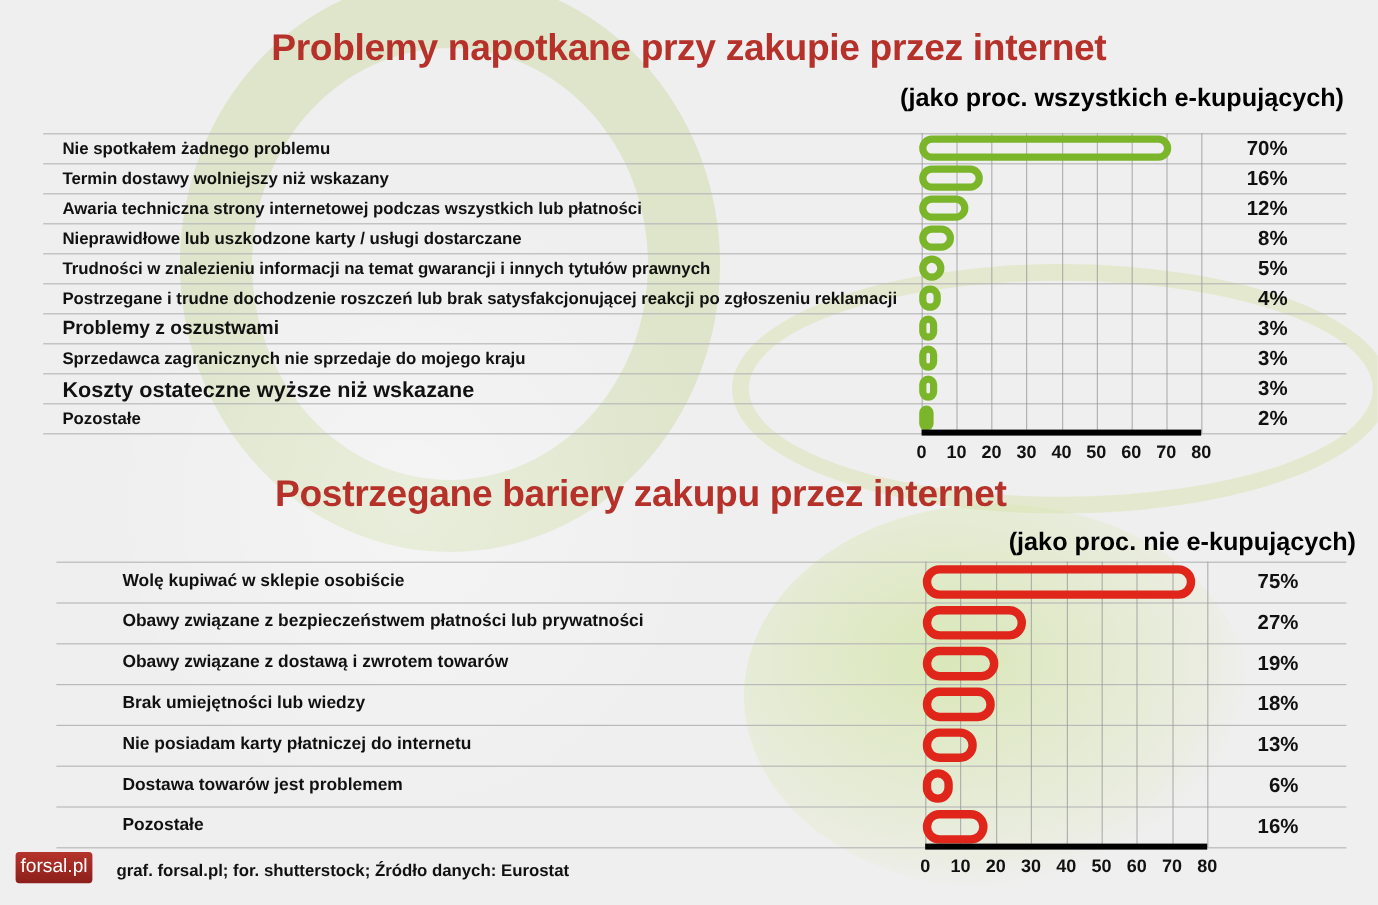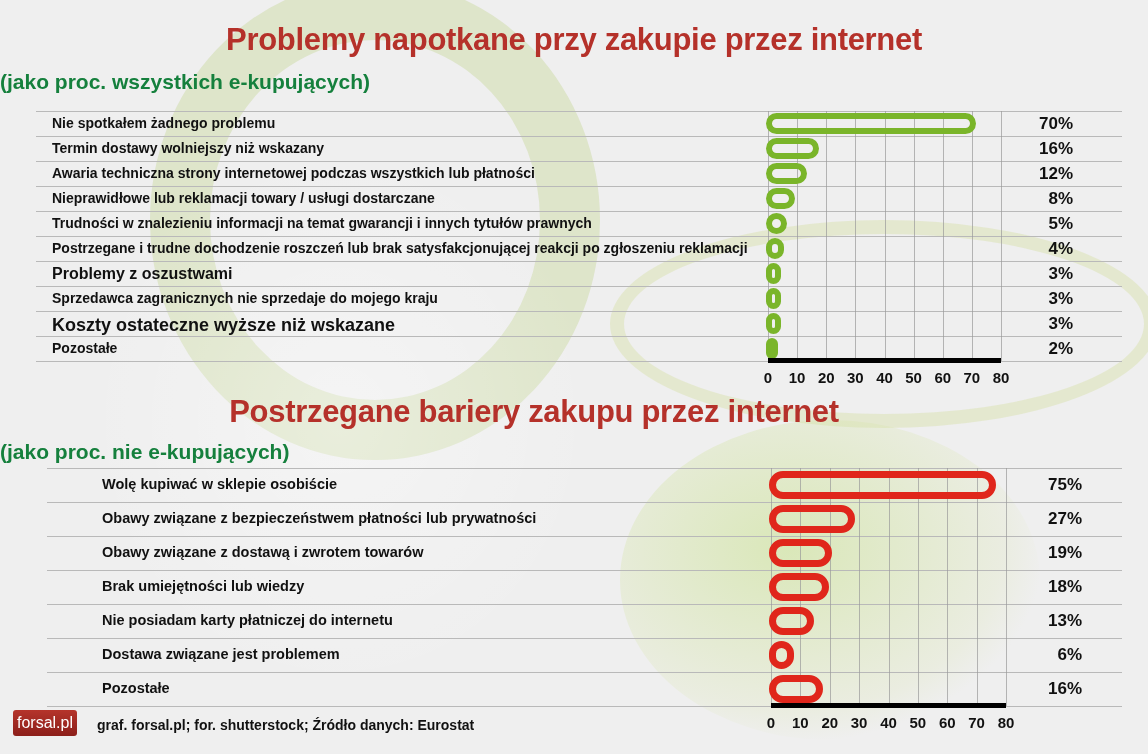--- a/index.html
+++ b/index.html
@@ -1,21 +1,21 @@
 <!DOCTYPE html>
 <html><head>
 <meta charset="utf-8">
 <style>
   html,body{margin:0;padding:0;}
   body{width:1148px;height:754px;position:relative;overflow:hidden;
     background:#efefef;font-family:"Liberation Sans","DejaVu Sans",sans-serif;}
   .bg{position:absolute;inset:0;overflow:hidden;pointer-events:none;}
   .blob{position:absolute;border-radius:50%;}
   .title{position:absolute;left:0;width:1148px;text-align:center;color:#b5312a;font-weight:bold;font-size:31px;letter-spacing:-0.3px;}
-  .subtitle{position:absolute;text-align:left;color:#15803d;font-weight:bold;font-size:21px;}
+  .subtitle{position:absolute;text-align:right;color:#000000;font-weight:bold;font-size:21px;}
   .row-line{position:absolute;height:1px;background:#b9b9b9;}
   .label{position:absolute;font-weight:bold;color:#111;white-space:nowrap;}
   .pct{position:absolute;font-weight:bold;color:#111;font-size:17px;text-align:right;width:60px;}
   .grid-v{position:absolute;width:1px;background:#9a9a9a;opacity:.7;}
   .axis{position:absolute;height:5px;background:#000;}
   .tick{position:absolute;font-weight:bold;font-size:15px;color:#111;width:30px;text-align:center;}
   .bar{position:absolute;box-sizing:border-box;border-radius:20px;background:transparent;}
   .footer-logo{position:absolute;left:13px;top:710px;width:64px;height:26px;border-radius:3px;
     background:linear-gradient(#b5342b,#8c1f1a);color:#fff;font-size:16px;line-height:26px;text-align:center;}
   .footer-text{position:absolute;left:97px;top:717px;font-weight:bold;font-size:14px;color:#111;}
@@ -56,21 +56,21 @@
     <div class="grid-v" style="left:1001px;top:111px;height:250px;"></div>
     <div class="label" style="left:52px;top:114.5px;font-size:14px;text-align:center;">Nie spotkałem żadnego problemu</div>
     <div class="bar" style="left:766px;top:113px;width:209.875px;height:21px;border:6px solid #7ab52a;"></div>
     <div class="pct" style="left:1013px;top:113.5px;">70%</div>
     <div class="label" style="left:52px;top:139.5px;font-size:14px;">Termin dostawy wolniejszy niż wskazany</div>
     <div class="bar" style="left:766px;top:138px;width:52.6px;height:21px;border:6px solid #7ab52a;"></div>
     <div class="pct" style="left:1013px;top:138.5px;">16%</div>
     <div class="label" style="left:52px;top:164.5px;font-size:14px;">Awaria techniczna strony internetowej podczas wszystkich lub płatności</div>
     <div class="bar" style="left:766px;top:163px;width:40.95px;height:21px;border:6px solid #7ab52a;"></div>
     <div class="pct" style="left:1013px;top:163.5px;">12%</div>
-    <div class="label" style="left:52px;top:189.5px;font-size:14px;">Nieprawidłowe lub reklamacji towary / usługi dostarczane</div>
+    <div class="label" style="left:52px;top:189.5px;font-size:14px;">Nieprawidłowe lub uszkodzone karty / usługi dostarczane</div>
     <div class="bar" style="left:766px;top:188px;width:29.3px;height:21px;border:6px solid #7ab52a;"></div>
     <div class="pct" style="left:1013px;top:188.5px;">8%</div>
     <div class="label" style="left:52px;top:214.5px;font-size:14px;">Trudności w znalezieniu informacji na temat gwarancji i innych tytułów prawnych</div>
     <div class="bar" style="left:766px;top:213px;width:20.5625px;height:21px;border:6px solid #7ab52a;"></div>
     <div class="pct" style="left:1013px;top:213.5px;">5%</div>
     <div class="label" style="left:52px;top:239.5px;font-size:14px;">Postrzegane i trudne dochodzenie roszczeń lub brak satysfakcjonującej reakcji po zgłoszeniu reklamacji</div>
     <div class="bar" style="left:766px;top:238px;width:17.65px;height:21px;border:6px solid #7ab52a;"></div>
     <div class="pct" style="left:1013px;top:238.5px;">4%</div>
     <div class="label" style="left:52px;top:264.5px;font-size:16px;">Problemy z oszustwami</div>
     <div class="bar" style="left:766px;top:263px;width:14.7375px;height:21px;border:6px solid #7ab52a;"></div>
@@ -125,21 +125,21 @@
     <div class="pct" style="left:1022px;top:509px;">27%</div>
     <div class="label" style="left:102px;top:543.75px;font-size:14.5px;">Obawy związane z dostawą i zwrotem towarów</div>
     <div class="bar" style="left:769px;top:539px;width:62.8125px;height:28px;border:7px solid #e0261b;"></div>
     <div class="pct" style="left:1022px;top:543px;">19%</div>
     <div class="label" style="left:102px;top:577.75px;font-size:14.5px;">Brak umiejętności lub wiedzy</div>
     <div class="bar" style="left:769px;top:573px;width:59.875px;height:28px;border:7px solid #e0261b;"></div>
     <div class="pct" style="left:1022px;top:577px;">18%</div>
     <div class="label" style="left:102px;top:611.75px;font-size:14.5px;">Nie posiadam karty płatniczej do internetu</div>
     <div class="bar" style="left:769px;top:607px;width:45.1875px;height:28px;border:7px solid #e0261b;"></div>
     <div class="pct" style="left:1022px;top:611px;">13%</div>
-    <div class="label" style="left:102px;top:645.75px;font-size:14.5px;">Dostawa związane jest problemem</div>
+    <div class="label" style="left:102px;top:645.75px;font-size:14.5px;">Dostawa towarów jest problemem</div>
     <div class="bar" style="left:769px;top:641px;width:24.625px;height:28px;border:7px solid #e0261b;"></div>
     <div class="pct" style="left:1022px;top:645px;">6%</div>
     <div class="label" style="left:102px;top:679.75px;font-size:14.5px;">Pozostałe</div>
     <div class="bar" style="left:769px;top:675px;width:54px;height:28px;border:7px solid #e0261b;"></div>
     <div class="pct" style="left:1022px;top:679px;">16%</div>
     <div class="axis" style="left:771px;width:235px;top:703px;"></div>
     <div class="tick" style="left:756px;top:714px;">0</div>
     <div class="tick" style="left:785.375px;top:714px;">10</div>
     <div class="tick" style="left:814.75px;top:714px;">20</div>
     <div class="tick" style="left:844.125px;top:714px;">30</div>

